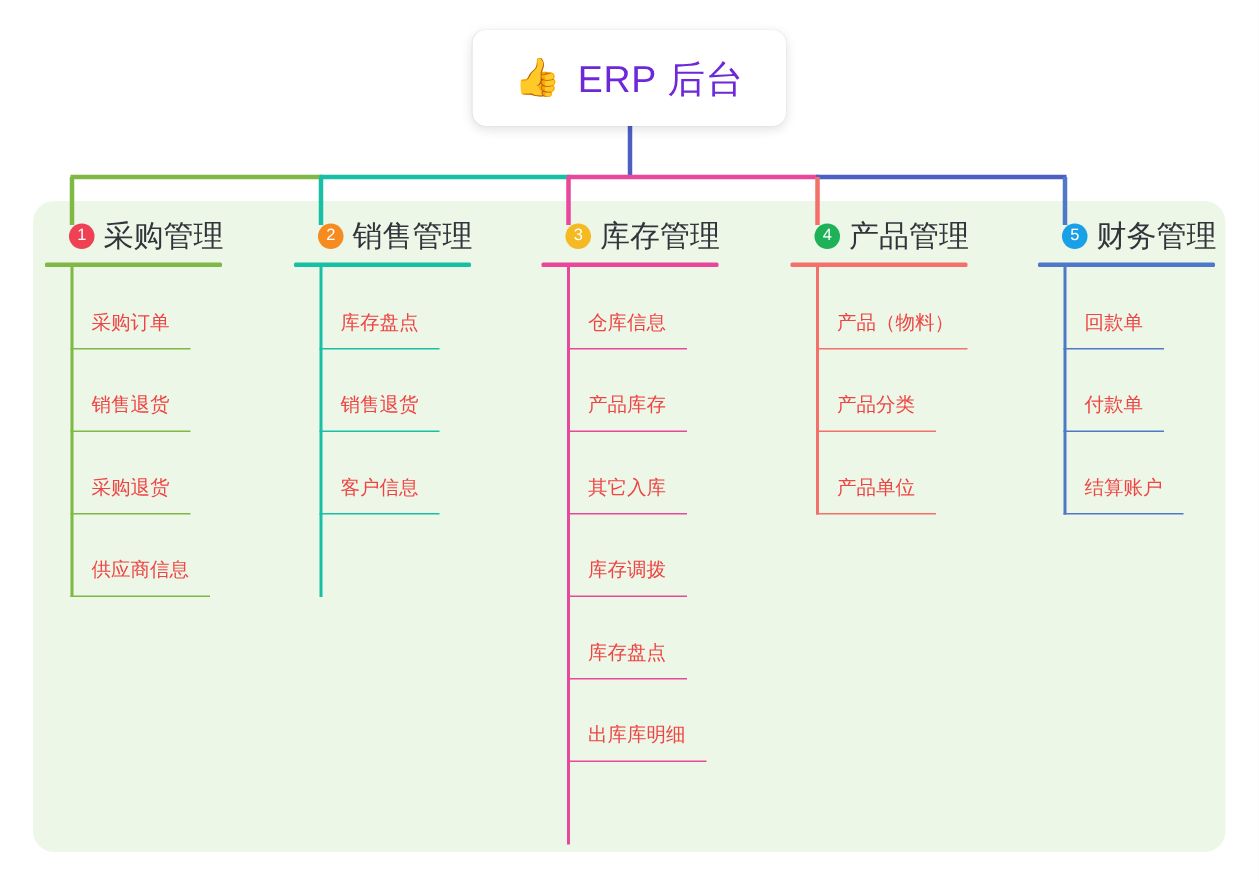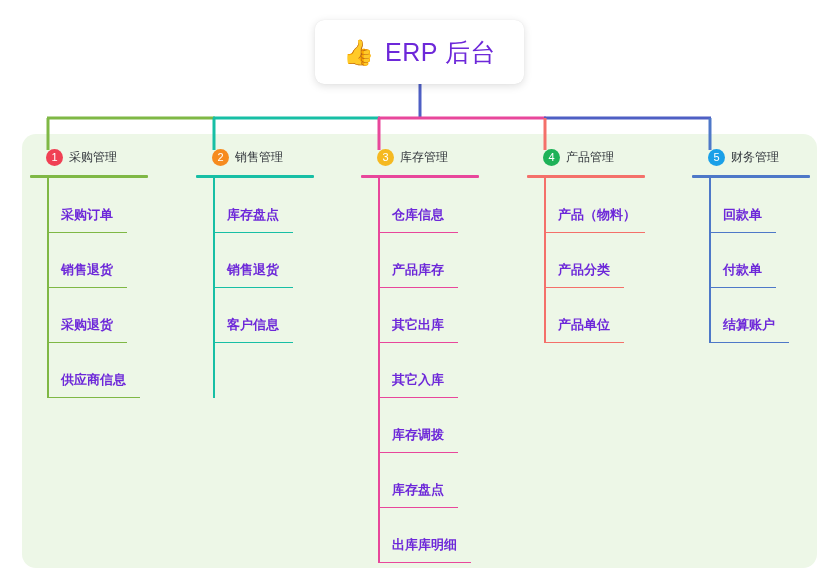--- a/index.html
+++ b/index.html
@@ -84,21 +84,21 @@
     height: 17px;
     border-radius: 50%;
     color: #ffffff;
     font-size: 11px;
     line-height: 17px;
     text-align: center;
     font-weight: normal;
     flex: 0 0 auto;
   }
   .col-title {
-    font-size: 12px;
+    font-size: 20px;
     color: #31353b;
     white-space: nowrap;
   }
   .col-rule {
     height: 3px;
     margin-top: 6px;
     border-radius: 1px;
   }
   .items {
     position: relative;
@@ -112,23 +112,22 @@
   }
   .item {
     position: relative;
     height: 55px;
   }
   .item-label {
     position: absolute;
     left: 31px;
     bottom: 9px;
     font-size: 13px;
-    color: #6d28d9;
+    color: #ef4444;
     white-space: nowrap;
-    font-weight: bold;
   }
   .item-rule {
     position: absolute;
     left: 17px;
     bottom: 0;
     height: 1.5px;
   }
 </style>
 </head>
 <body>
@@ -214,24 +213,20 @@
           <div class="spine" style="background: rgb(232, 71, 155); height: 385px;"></div>
           <div class="item">
             <span class="item-label">仓库信息</span>
             <div class="item-rule" style="background: rgb(232, 71, 155); width: 80px;"></div>
           </div>
           <div class="item">
             <span class="item-label">产品库存</span>
             <div class="item-rule" style="background: rgb(232, 71, 155); width: 80px;"></div>
           </div>
           <div class="item">
-            <span class="item-label">其它出库</span>
-            <div class="item-rule" style="background: rgb(232, 71, 155); width: 80px;"></div>
-          </div>
-          <div class="item">
             <span class="item-label">其它入库</span>
             <div class="item-rule" style="background: rgb(232, 71, 155); width: 80px;"></div>
           </div>
           <div class="item">
             <span class="item-label">库存调拨</span>
             <div class="item-rule" style="background: rgb(232, 71, 155); width: 80px;"></div>
           </div>
           <div class="item">
             <span class="item-label">库存盘点</span>
             <div class="item-rule" style="background: rgb(232, 71, 155); width: 80px;"></div>

